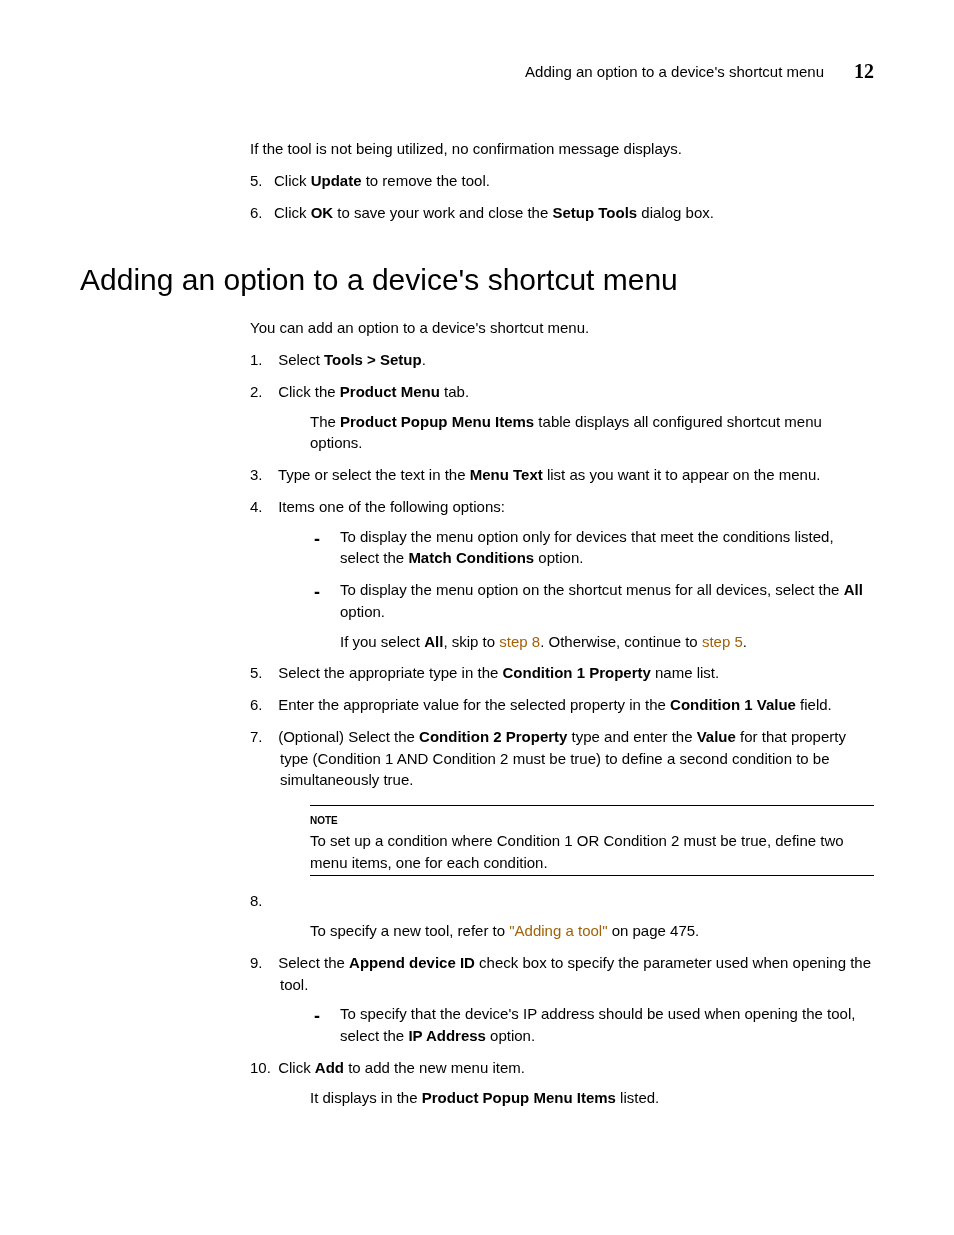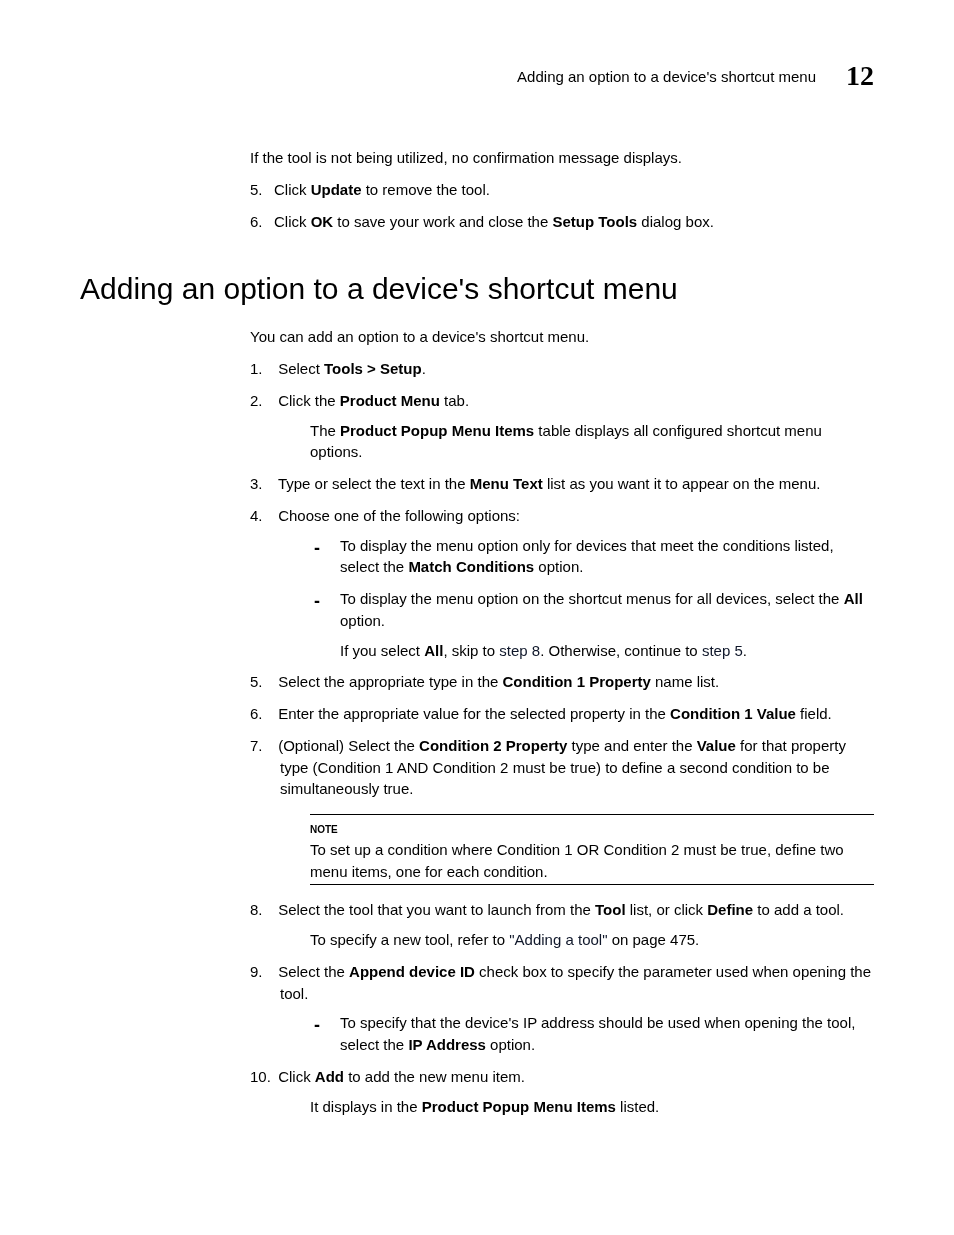--- a/index.html
+++ b/index.html
@@ -22,21 +22,21 @@
     justify-content: flex-end;
     align-items: center;
     gap: 30px;
     margin-bottom: 55px;
   }
   .header-text {
     font-size: 15px;
   }
   .header-number {
     font-family: Georgia, "Times New Roman", serif;
-    font-size: 28px;
+    font-size: 20px;
     font-weight: bold;
   }
   .content {
     margin-left: 170px;
     margin-right: 0;
     font-size: 15px;
     line-height: 1.45;
   }
   .content p {
     margin: 0 0 10px 0;
@@ -92,21 +92,21 @@
     left: 4px;
     top: 0;
     font-size: 18px;
     font-weight: bold;
   }
   .dash-sub {
     margin-top: 8px;
     display: block;
   }
   .bold { font-weight: bold; }
-  .link { color: #0f172a; }
+  .link { color: #a16207; }
   h1.section {
     font-family: "Trebuchet MS", Arial, sans-serif;
     font-size: 30px;
     font-weight: normal;
     margin: 40px 0 20px 0;
   }
   .note-block {
     margin: 14px 0 14px 30px;
     text-indent: 0;
     display: block;
@@ -156,21 +156,21 @@
         <span class="li-body"><span>Select </span><span class="bold">Tools &gt; Setup</span><span>.</span></span>
       </li>
       <li>
         <span class="li-body"><span>Click the </span><span class="bold">Product Menu</span><span> tab.</span></span>
         <span class="sub"><span>The </span><span class="bold">Product Popup Menu Items</span><span> table displays all configured shortcut menu options.</span></span>
       </li>
       <li>
         <span class="li-body"><span>Type or select the text in the </span><span class="bold">Menu Text</span><span> list as you want it to appear on the menu.</span></span>
       </li>
       <li>
-        <span class="li-body">Choose one of the following options:</span>
+        <span class="li-body">Items one of the following options:</span>
         <ul class="dash">
           <li><span>To display the menu option only for devices that meet the conditions listed, select the </span><span class="bold">Match Conditions</span><span> option.</span></li>
           <li>
             <span>To display the menu option on the shortcut menus for all devices, select the </span><span class="bold">All</span><span> option.</span>
             <span class="dash-sub"><span>If you select </span><span class="bold">All</span><span>, skip to </span><span class="link">step 8</span><span>. Otherwise, continue to </span><span class="link">step 5</span><span>.</span></span>
           </li>
         </ul>
       </li>
       <li>
         <span class="li-body"><span>Select the appropriate type in the </span><span class="bold">Condition 1 Property</span><span> name list.</span></span>
@@ -181,21 +181,20 @@
       <li>
         <span class="li-body"><span>(Optional) Select the </span><span class="bold">Condition 2 Property</span><span> type and enter the </span><span class="bold">Value</span><span> for that property type (Condition 1 AND Condition 2 must be true) to define a second condition to be simultaneously true.</span></span>
         <span class="note-block">
           <hr>
           <span class="note-label">NOTE</span><br>
           <span class="note-text">To set up a condition where Condition 1 OR Condition 2 must be true, define two menu items, one for each condition.</span>
           <hr>
         </span>
       </li>
       <li>
-        <span class="li-body"><span>Select the tool that you want to launch from the </span><span class="bold">Tool</span><span> list, or click </span><span class="bold">Define</span><span> to add a tool.</span></span>
         <span class="sub"><span>To specify a new tool, refer to </span><span class="link">"Adding a tool"</span><span> on page 475.</span></span>
       </li>
       <li>
         <span class="li-body"><span>Select the </span><span class="bold">Append device ID</span><span> check box to specify the parameter used when opening the tool.</span></span>
         <ul class="dash">
           <li><span>To specify that the device's IP address should be used when opening the tool, select the </span><span class="bold">IP Address</span><span> option.</span></li>
         </ul>
       </li>
       <li>
         <span class="li-body"><span>Click </span><span class="bold">Add</span><span> to add the new menu item.</span></span>

